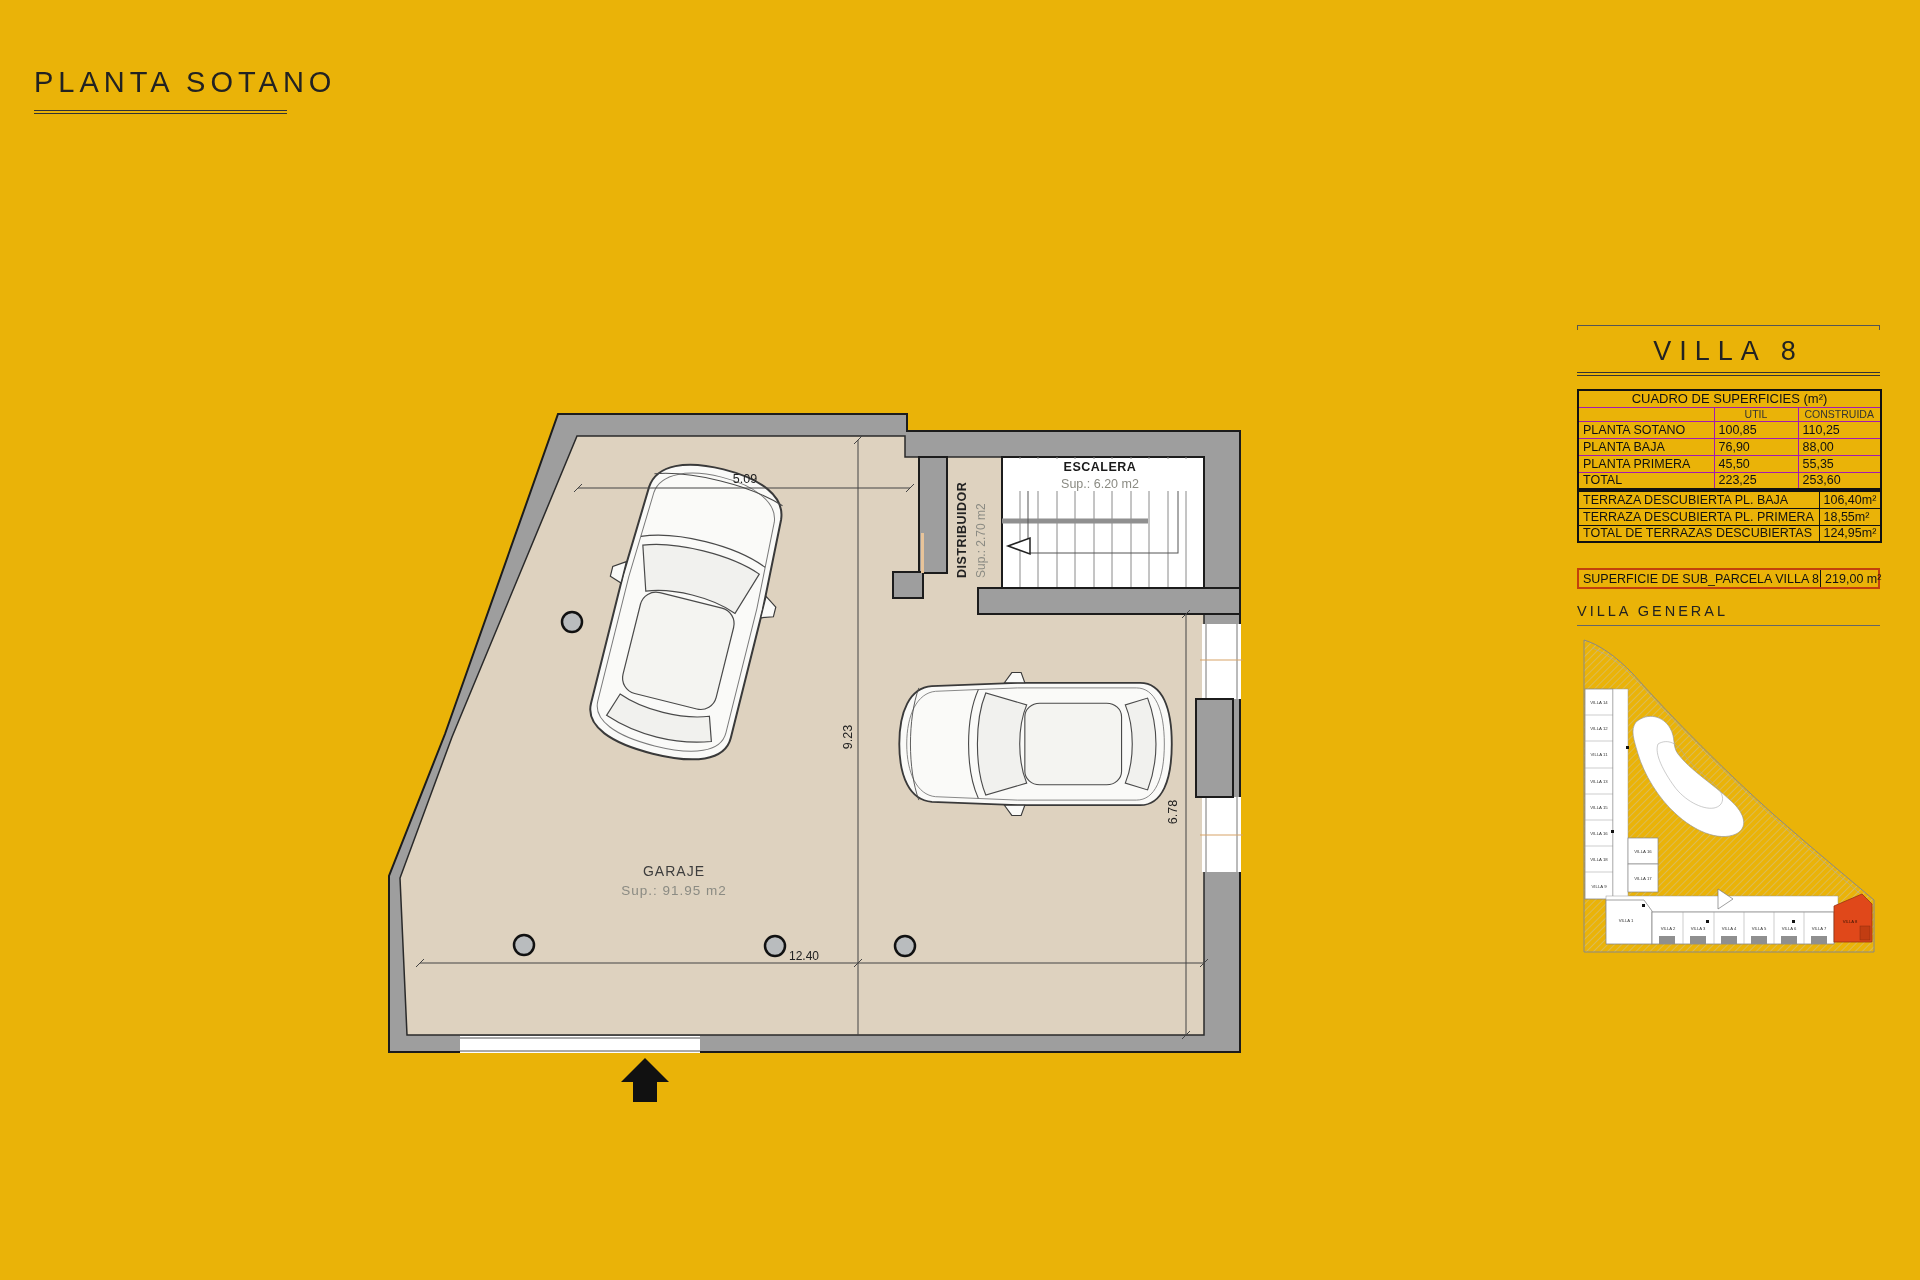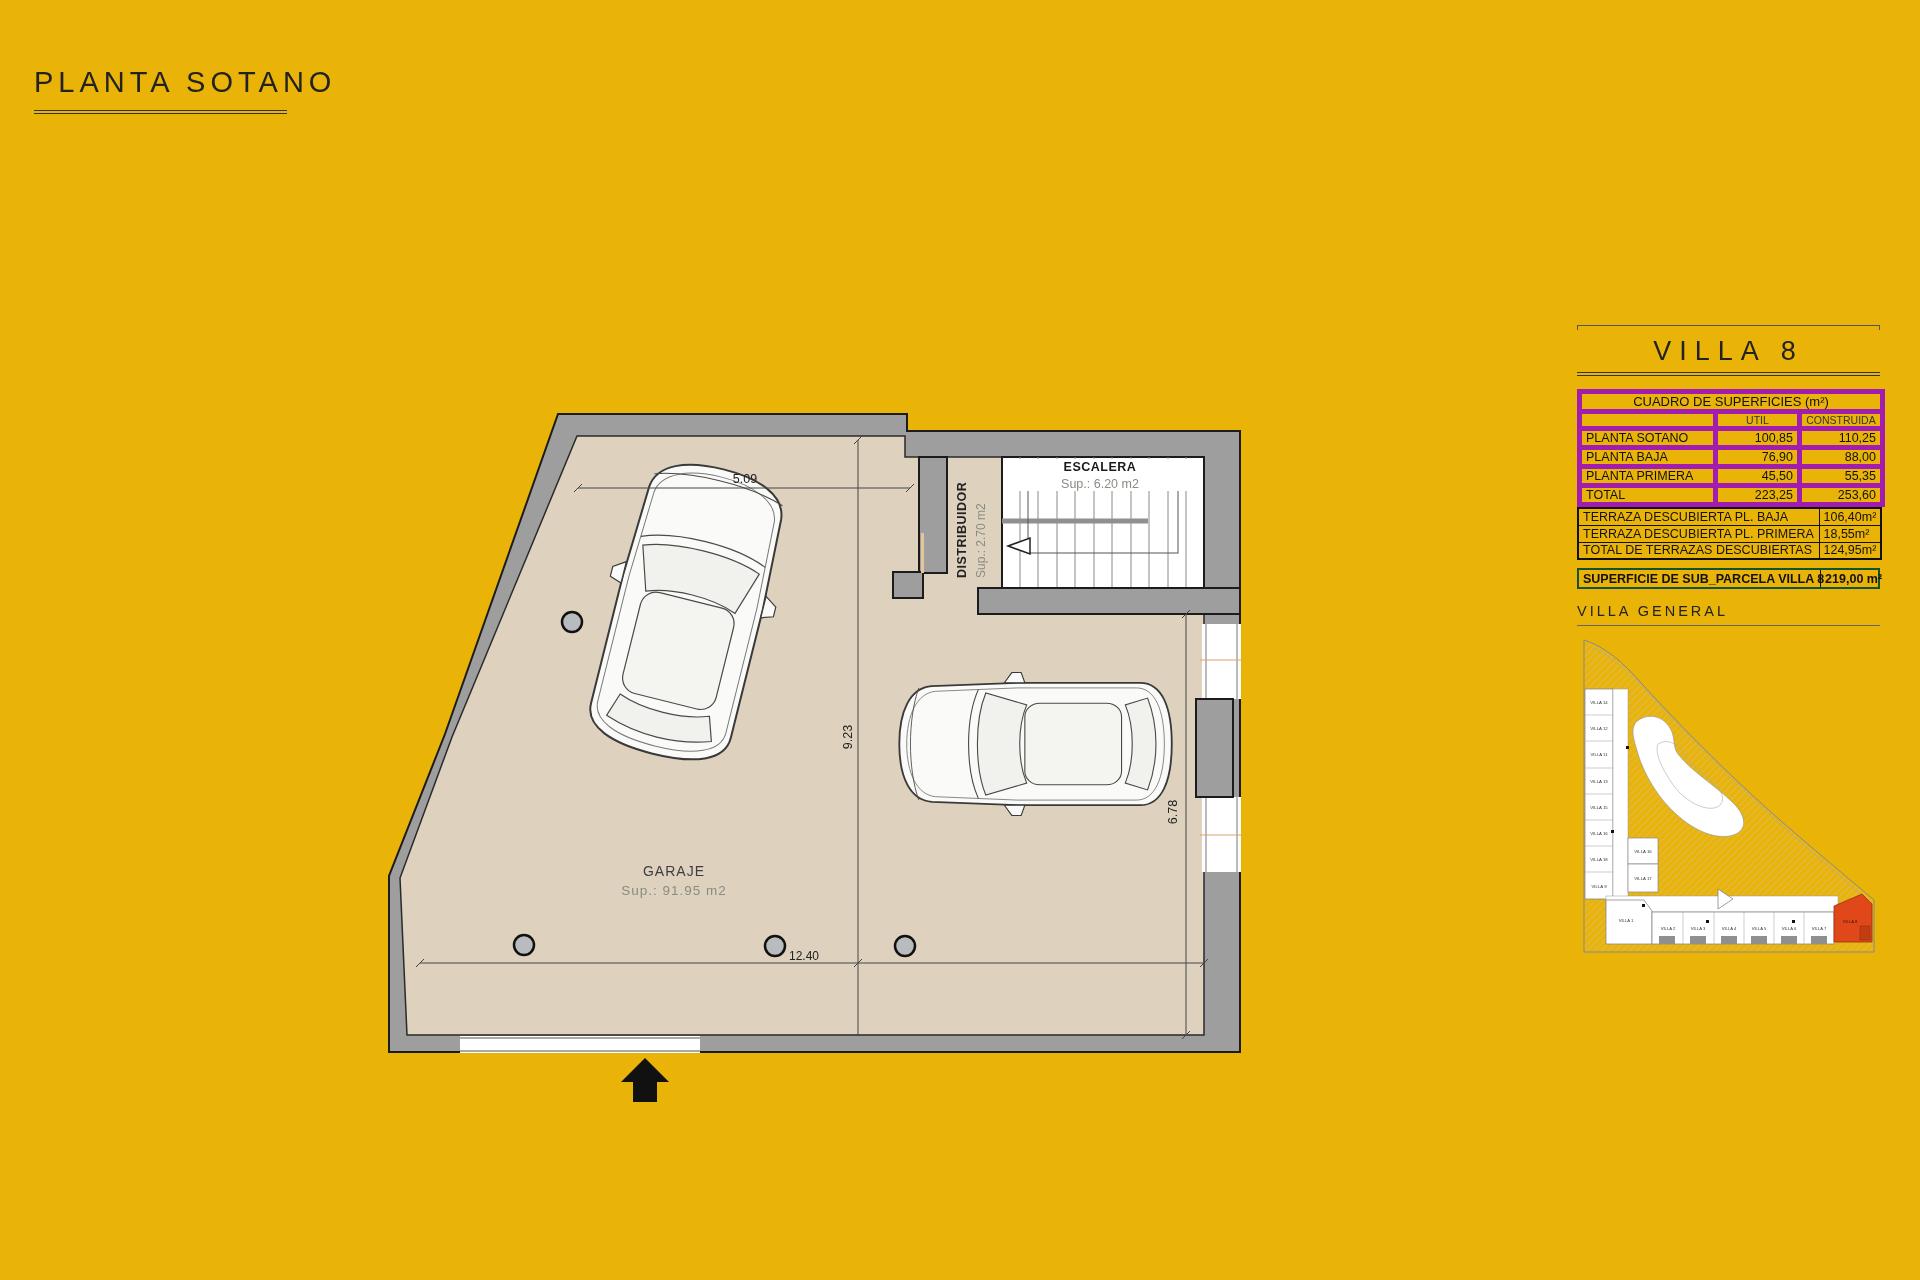--- a/index.html
+++ b/index.html
@@ -16,34 +16,34 @@
   .panel { position:absolute; left:1577px; top:325px; width:303px; color:#111; }
   .bracket-line { width:303px; height:5px; border-top:1.5px solid #555;
                   border-left:1.5px solid #555; border-right:1.5px solid #555; }
   .villa-title { margin-top:6px; text-align:center; font-size:27px; letter-spacing:8px;
                  color:#222; font-weight:400; }
   .villa-underline { margin-top:5px; width:303px; height:4px;
                      border-top:1px solid #333; border-bottom:1px solid #333; }
 
   table { border-collapse:collapse; width:303px; table-layout:fixed; }
   .tbl { margin-top:13px; border:2px solid #111; }
-  .tbl td, .tbl th { border:5px solid #a21caf; font-size:12.5px; font-weight:400;
+  .tbl td, .tbl th { border:1px solid #a21caf; font-size:12.5px; font-weight:400;
                      height:17px; padding:0 4px; white-space:nowrap; overflow:hidden; }
   .tbl .tbl-title { text-align:center; font-size:13px; height:17px; }
   .tbl .colhead { text-align:center; font-size:10.5px; color:#333; height:14px; }
   .tbl .name { text-align:left; }
-  .tbl .val  { text-align:right;margin-left:6px; }
+  .tbl .val  { text-align:left;margin-left:6px; }
   .col-name { width:136px; } .col-util { width:84px; } .col-cons { width:83px; }
 
   .tbl2 { margin-top:0; border:2px solid #111; }
   .tbl2 td { border:1px solid #111; font-size:12.5px; height:17px; padding:0 4px; white-space:nowrap; }
   .tbl2 .name { text-align:left; width:241px; }
   .tbl2 .val  { text-align:left; width:62px; }
 
-  .tbl3 { margin-top:8px; border:2px solid #14532d;font-weight:bold; }
+  .tbl3 { margin-top:25px; border:2px solid #c2410c; }
   .tbl3 td { border:1px solid #111; font-size:12.5px; height:19px; padding:0 4px; white-space:nowrap; }
   .tbl3 .name { text-align:left; width:241px; }
   .tbl3 .val  { width:58px; }
 
   .pg-title { margin-top:14px; font-size:14.5px; letter-spacing:3px; color:#222;
               padding-bottom:6px; border-bottom:1px solid #666; }
 
   .siteplan-wrap { position:absolute; left:1578px; top:634px; width:300px; height:330px; }
 
   

